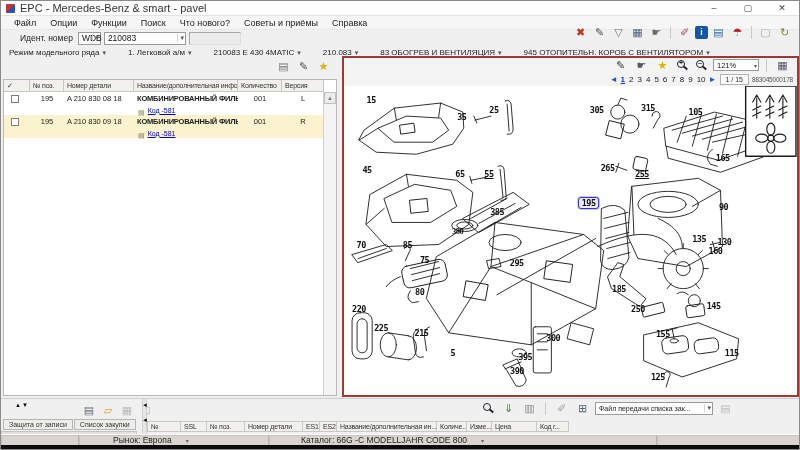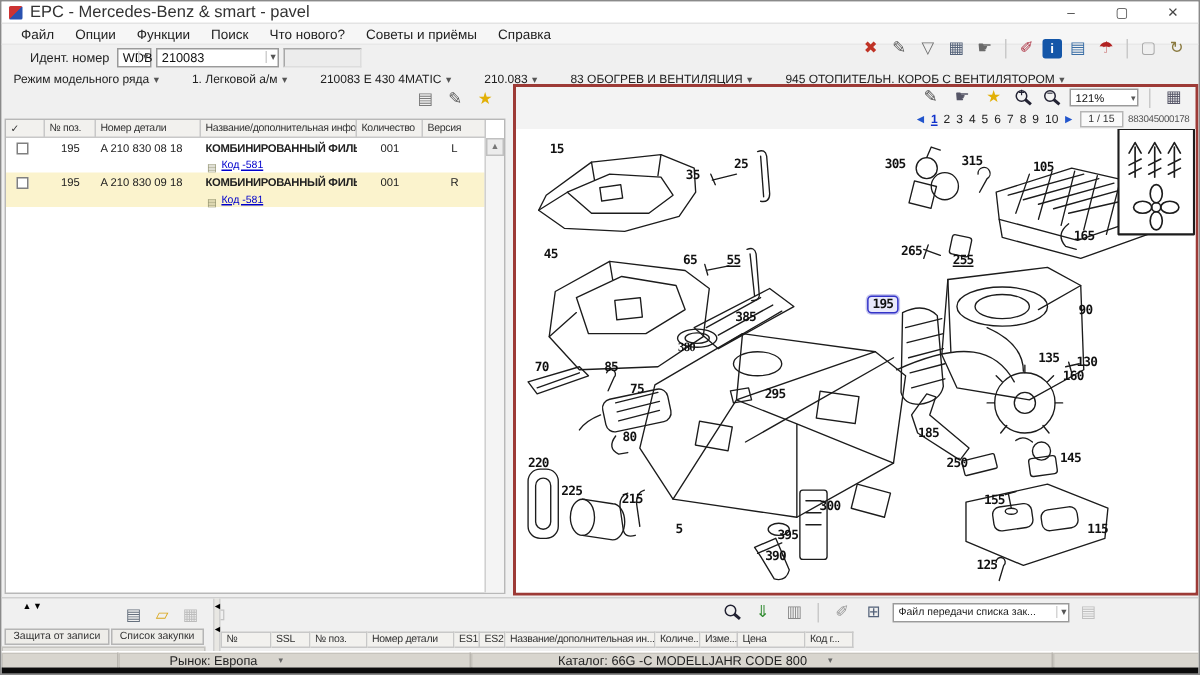--- a/index.html
+++ b/index.html
@@ -505,24 +505,24 @@
         <span class="hc" style="width: 100px;">Название/дополнительная ин...</span>
         <span class="hc" style="width: 30px;">Количе...</span>
         <span class="hc" style="width: 25px;">Изме...</span>
         <span class="hc" style="width: 45px;">Цена</span>
         <span class="hc" style="width: 32px;">Код г...</span>
       </div>
   </div>
 
   <div class="statusbar">
     <div class="stcell" style="width:78px"></div>
-    <div class="stcell" style="width:235px">
+    <div class="stcell" style="width:190px">
       <span style="margin-left:28px">Рынок: Европа</span>
       <span class="sarr">▾</span>
     </div>
     <div class="stcell" style="width:388px">
-      <span style="margin-left:52px">Каталог: 66G -C MODELLJAHR CODE 800</span>
+      <span style="margin-left:26px">Каталог: 66G -C MODELLJAHR CODE 800</span>
       <span class="sarr">▾</span>
     </div>
     <div class="stcell" style="flex:1;border-right:none"></div>
   </div>
   <div class="blackbar"></div>
 </div>
 
 </body></html>

